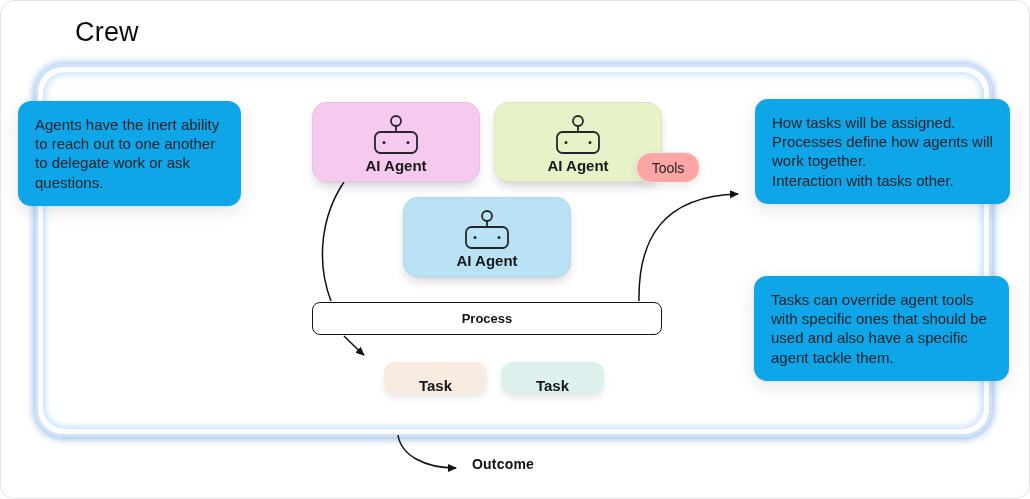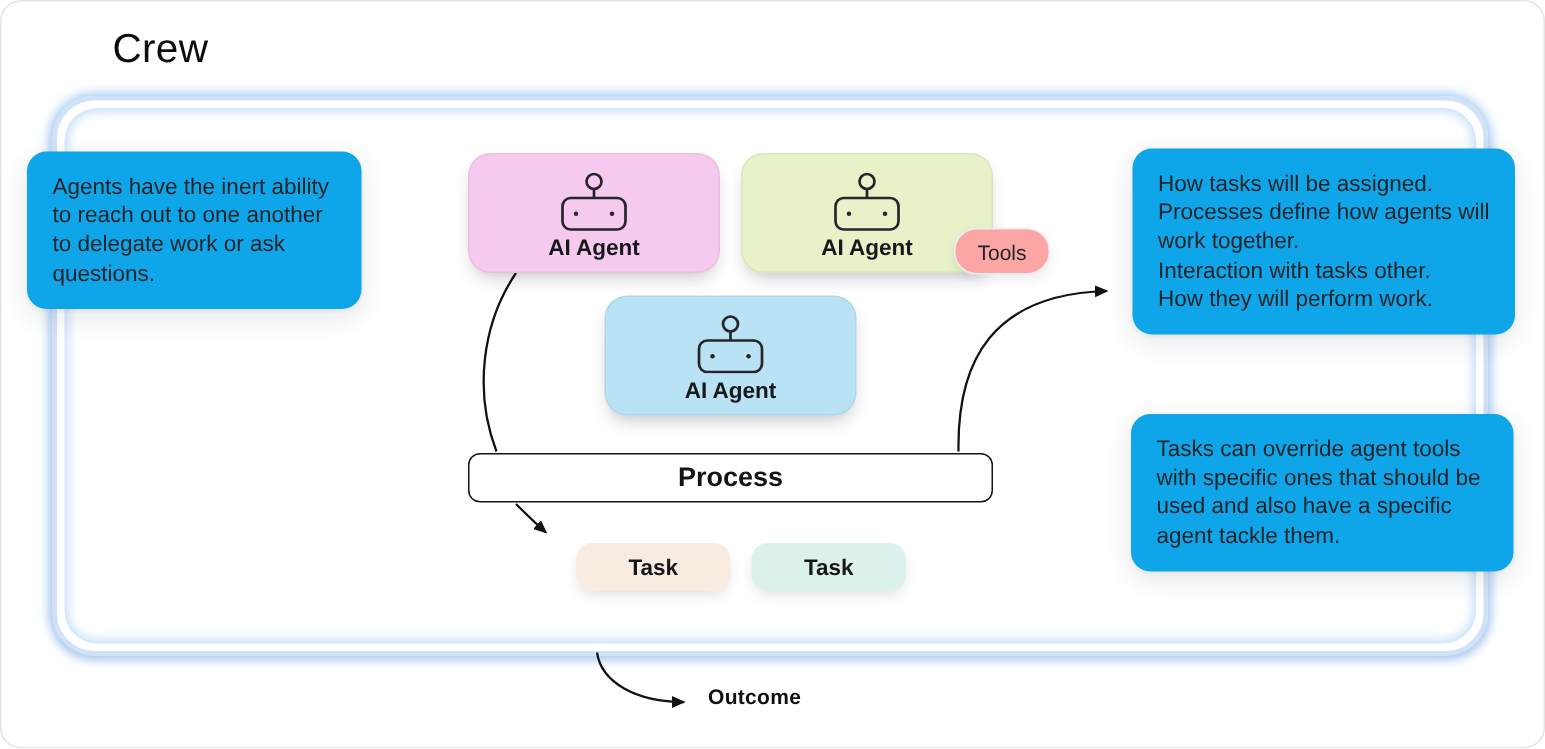--- a/index.html
+++ b/index.html
@@ -53,25 +53,25 @@
     background:#fca5a5;border:1px solid #ededef;border-radius:15px;
     display:flex;align-items:center;justify-content:center;
     font-size:14px;color:#232429;
     box-shadow:0 3px 8px rgba(40,50,70,.10);
     margin-top:15px;
   }
   .process{
     position:absolute;left:312px;top:302px;width:350px;height:33px;z-index:3;
     background:#fff;border:1.6px solid #141414;border-radius:8px;
     display:flex;align-items:center;justify-content:center;box-sizing:border-box;
-    font-size:18px;font-weight:600;color:#141414;
+    font-size:13px;font-weight:600;color:#141414;
   }
   .task{
     position:absolute;width:103px;height:32px;border-radius:11px;z-index:3;
-    display:flex;align-items:center;justify-content:center;
+    display:flex;align-items:flex-end;justify-content:center;
     font-size:15px;font-weight:600;color:#17181c;
     box-shadow:0 4px 9px -2px rgba(40,30,20,.15);
   }
   .task-1{left:384px;top:362px;}
   .task-2{left:501px;top:362px;}
   .outcome{
     position:absolute;left:472px;top:456px;z-index:3;
     font-size:14px;font-weight:600;color:#0e0f12;letter-spacing:.2px;
   }
   .robot-icon{display:block;}
@@ -100,21 +100,20 @@
 </svg>
 
 <div class="note note-left">
   <span>Agents have the inert ability to reach out to one another to delegate work or ask questions.</span>
 </div>
 
 <div class="note note-rt">
   <div>How tasks will be assigned.</div>
   <div>Processes define how agents will work together.</div>
   <div>Interaction with tasks other.</div>
-  <div>How they will perform work.</div>
 </div>
 
 <div class="note note-rb">
   <span>Tasks can override agent tools with specific ones that should be used and also have a specific agent tackle them.</span>
 </div>
 
 <div class="agent agent-1" style="background-color: rgb(246, 201, 238);">
   <svg class="robot-icon" width="46" height="39" viewBox="0 0 46 39" fill="none" stroke="#25262b" stroke-width="1.8">
     <circle cx="23" cy="6" r="5"></circle>
     <line x1="23" y1="11" x2="23" y2="17"></line>

